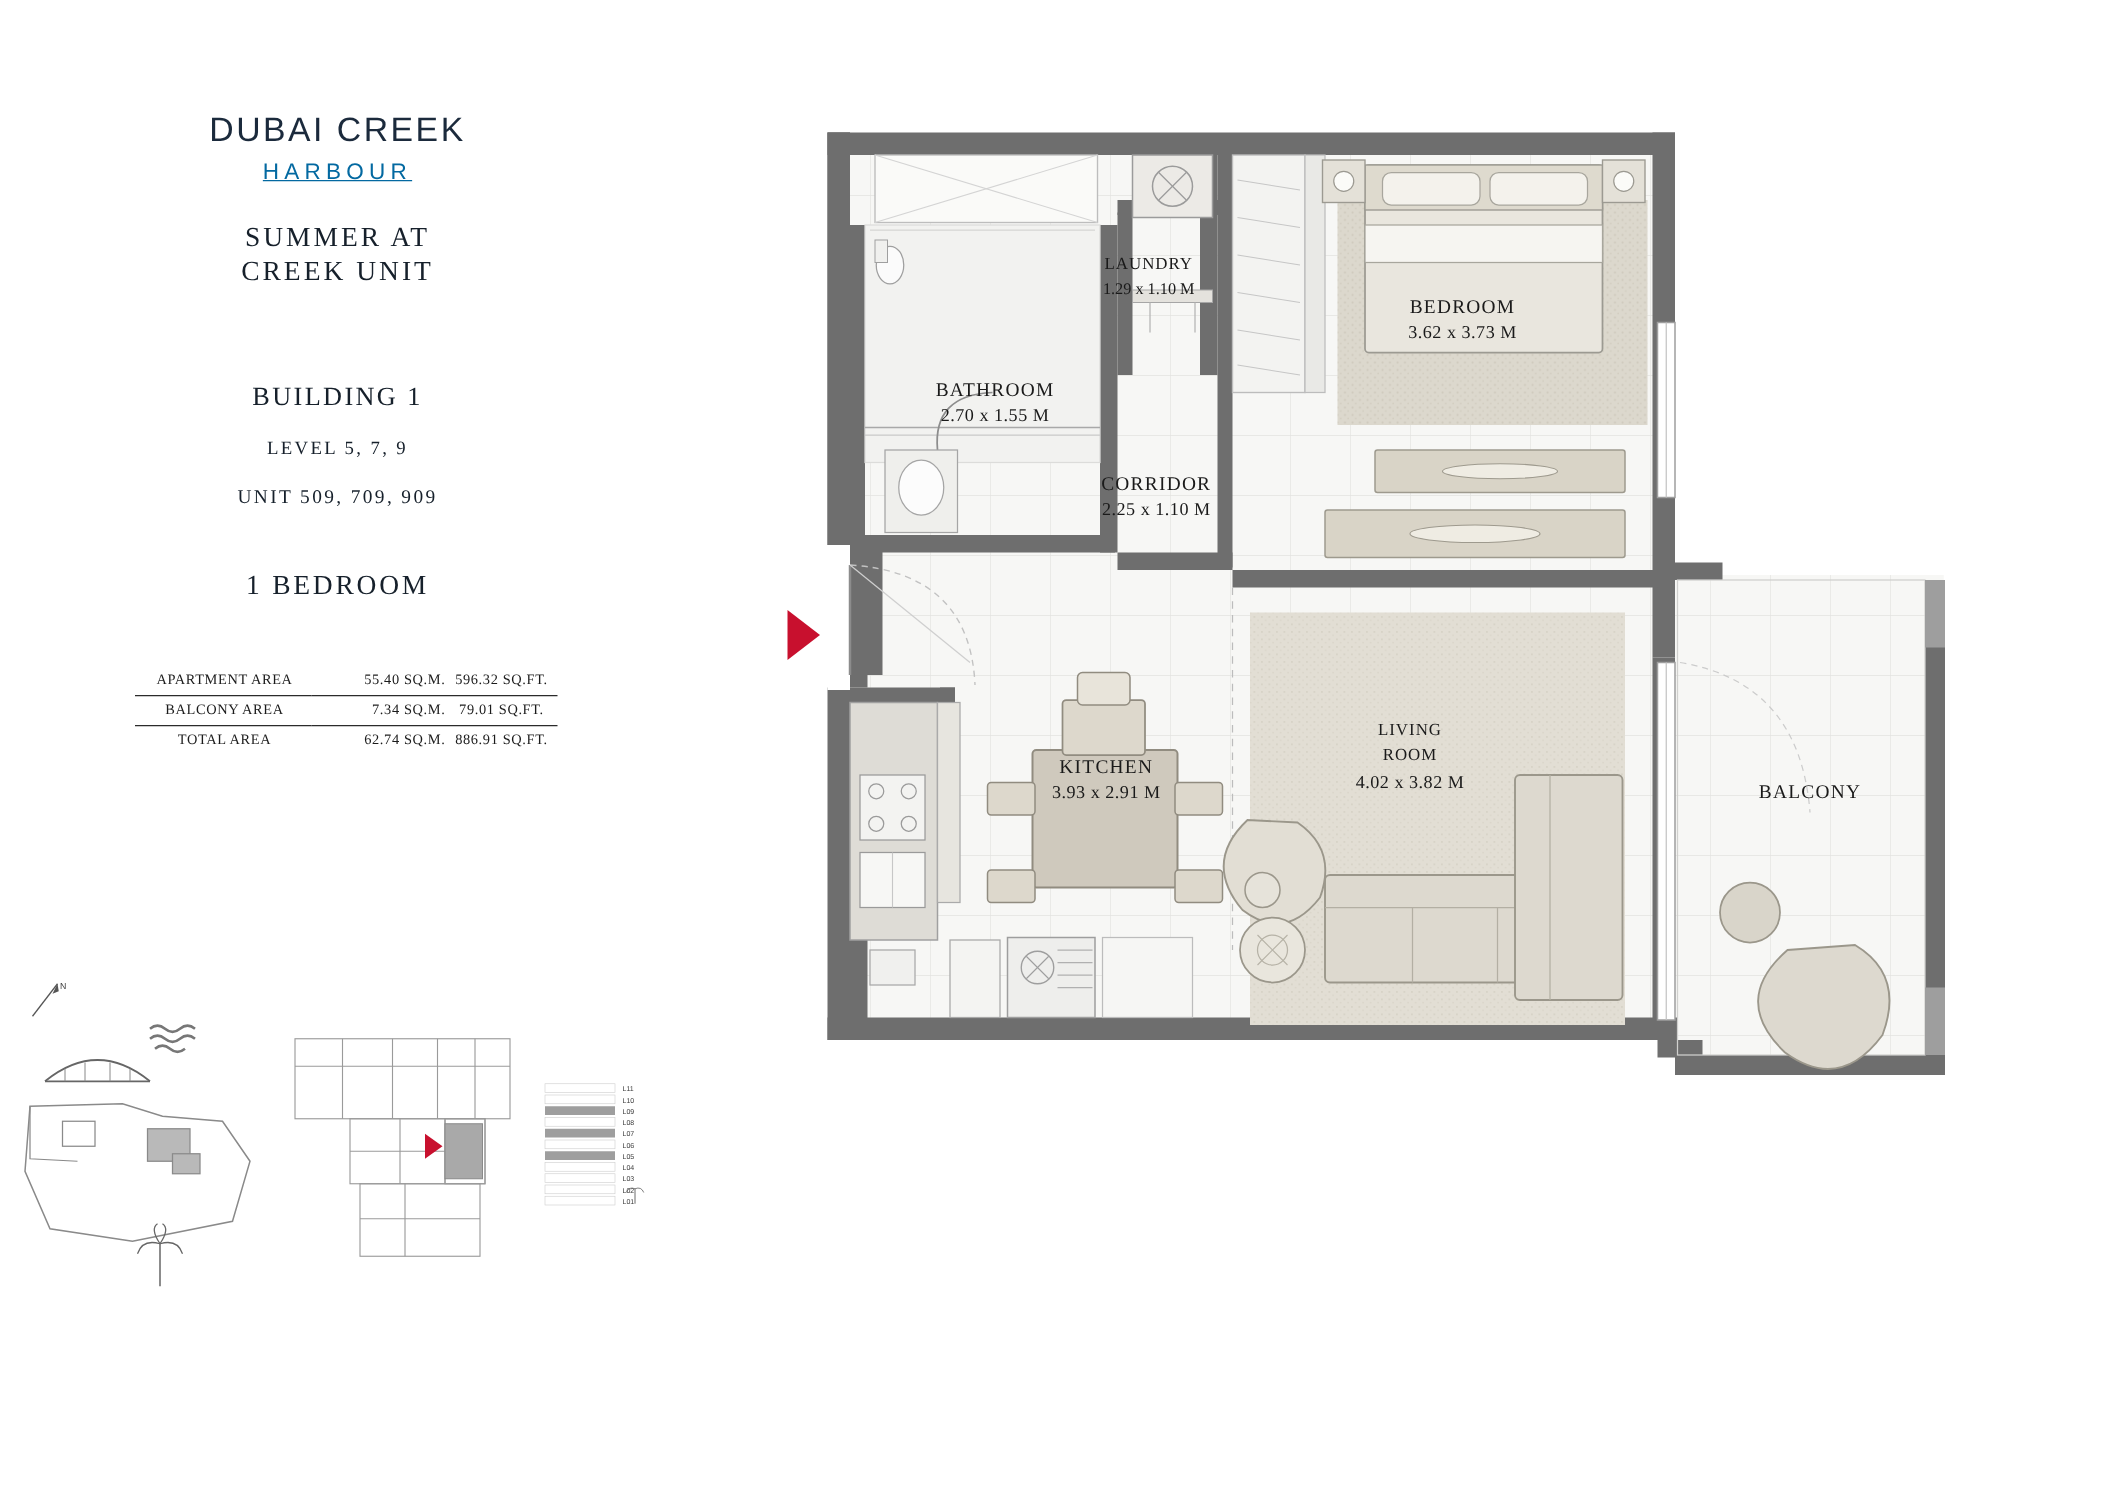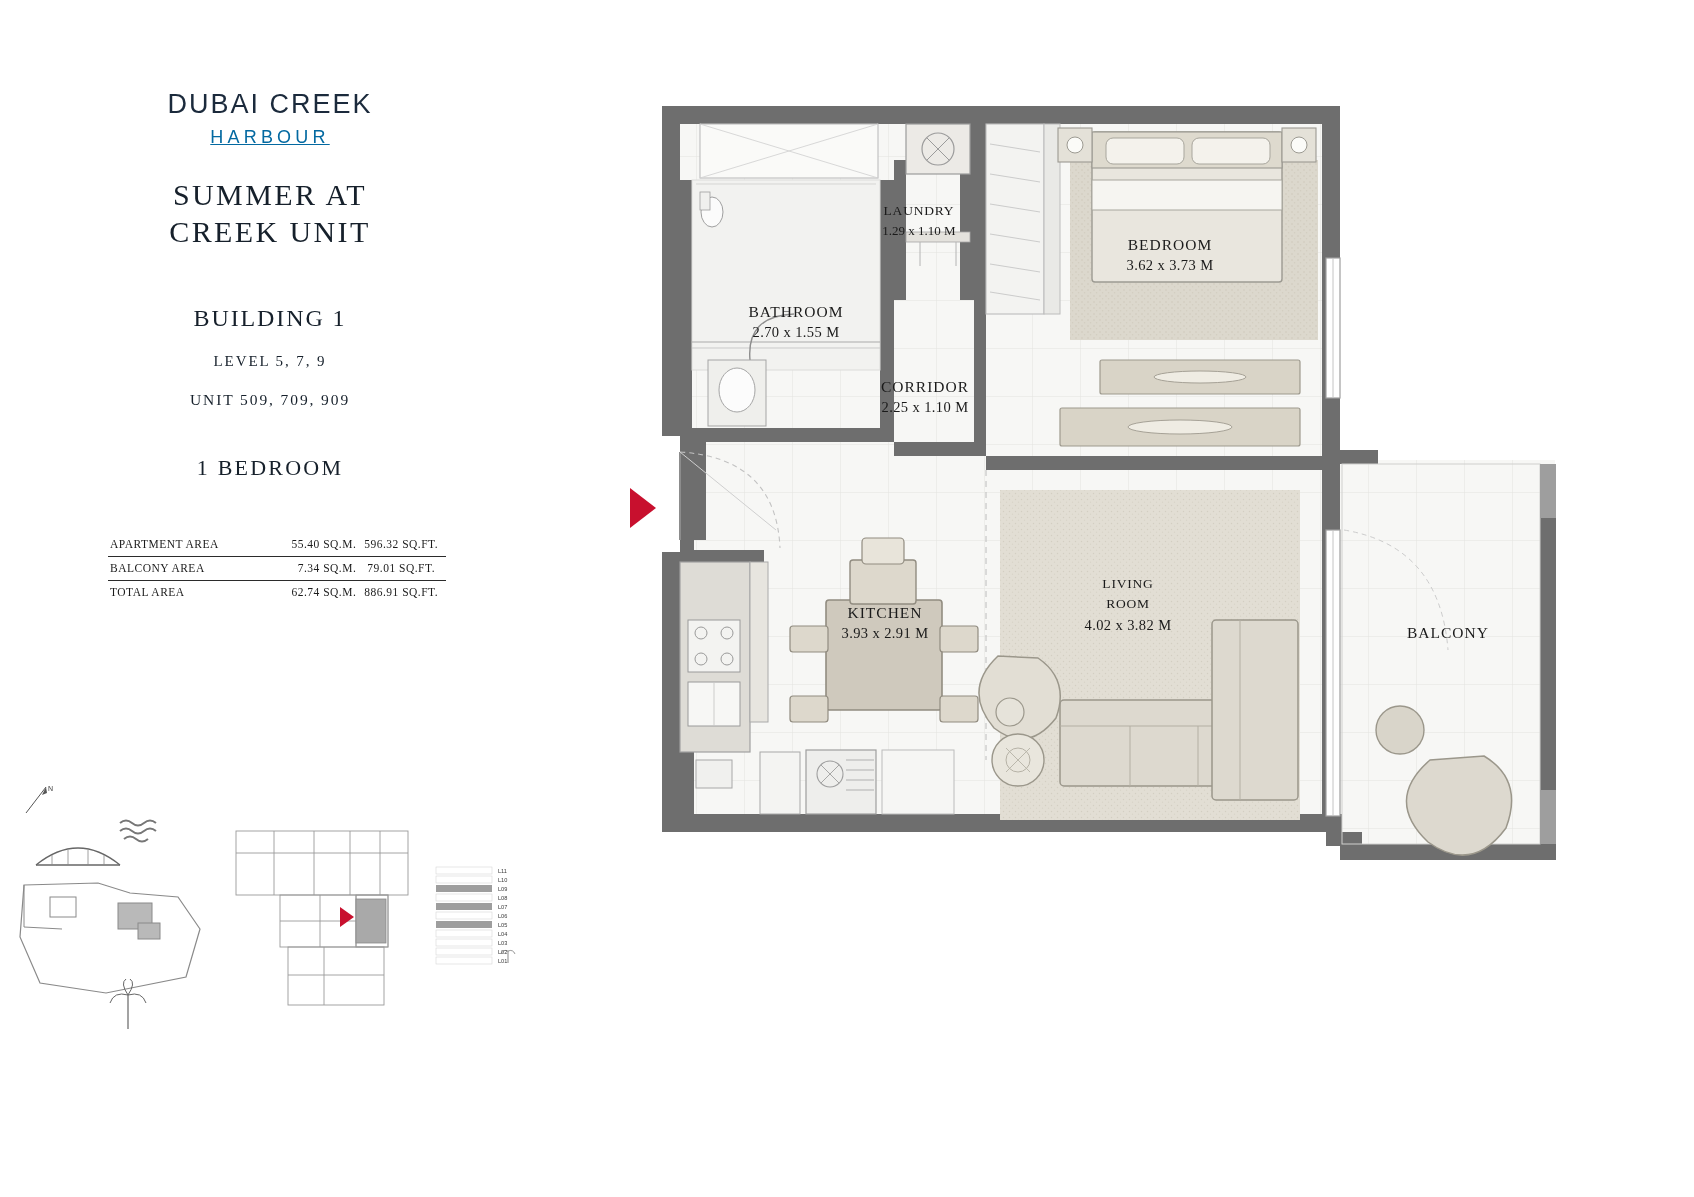--- a/index.html
+++ b/index.html
@@ -45,35 +45,35 @@
     font-weight: 400;
     text-decoration: underline;
   }
 
   #project-title {
     position: absolute;
     left: 0; top: 160px;
     width: 540px;
     text-align: center;
     font-family: "Liberation Serif", serif;
-    font-size: 30px;
+    font-size: 22px;
     letter-spacing: 2.4px;
     line-height: 1.22;
     color: #16202b;
   }
 
   #location-block {
     position: absolute;
     left: 0; top: 288px;
     width: 540px;
     text-align: center;
     color: #16202b;
   }
   #location-block .loc-line { letter-spacing: 1.9px; }
-  #bld-line  { font-size: 24px; margin-bottom: 21px; }
+  #bld-line  { font-size: 21px; margin-bottom: 21px; }
   #lvl-line  { font-size: 15px; margin-bottom: 21px; }
   #unit-line { font-size: 15.5px; }
 
   #unit-type {
     position: absolute;
     left: 0; top: 438px;
     width: 540px;
     text-align: center;
     font-size: 22px;
     letter-spacing: 2.2px;
@@ -89,21 +89,21 @@
     font-size: 11.5px;
     letter-spacing: 0.5px;
     color: #1b1b1b;
   }
   #area-table td {
     padding: 5px 0 6px 0;
     border-bottom: 1px solid #2b2b2b;
     white-space: nowrap;
   }
   #area-table tr:last-child td { border-bottom: none; }
-  .col-label { text-align: left;  width: 140px; padding-left: 2px !important; }
+  .col-label { text-align: center;  width: 140px; padding-left: 2px !important; }
   .col-sqm   { text-align: right; width: 108px; }
   .col-sqft  { text-align: center; width: 90px; }
 
   
   #keyplan-area {
     position: absolute;
     left: 0; top: 740px;
     width: 620px; height: 300px;
   }
   #north-arrow { position: absolute; left: 20px; top: 22px; }

